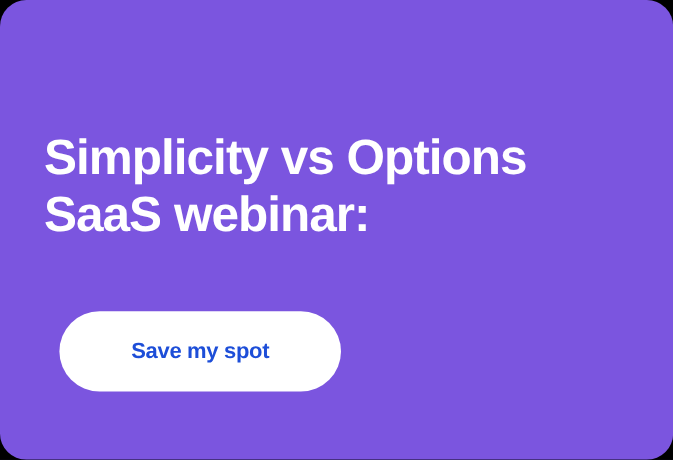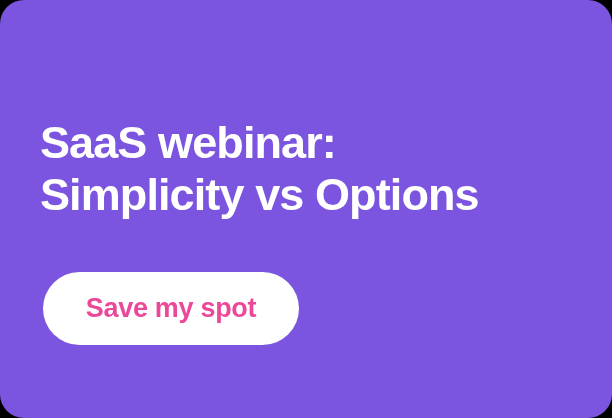--- a/index.html
+++ b/index.html
@@ -60,41 +60,41 @@
   }
 
   
   .cta-button {
     position: absolute;
     left: 38px;
     top: 267px;
     width: 256px;
     height: 73px;
     padding: 0;
-    margin: 5px;
+    margin: 16px;
     border: none;
     border-radius: 999px;
     background: #ffffff;
-    color: #ec4899;
+    color: #1d4ed8;
     font-family: "Liberation Sans", sans-serif;
-    font-size: 27px;
+    font-size: 20px;
     font-weight: 700;
     letter-spacing: -0.3px;
     line-height: 73px;
     text-align: center;
     cursor: pointer;
     white-space: nowrap;
   }
 </style>
 </head>
 <body>
 
 <div id="promo-card">
 
 
   <h1 class="headline">
+    <span class="hl-line">Simplicity vs Options</span>
     <span class="hl-line">SaaS webinar:</span>
-    <span class="hl-line">Simplicity vs Options</span>
   </h1>
 
   <button class="cta-button">Save my spot</button>
 
 </div>
 
 </body></html>

